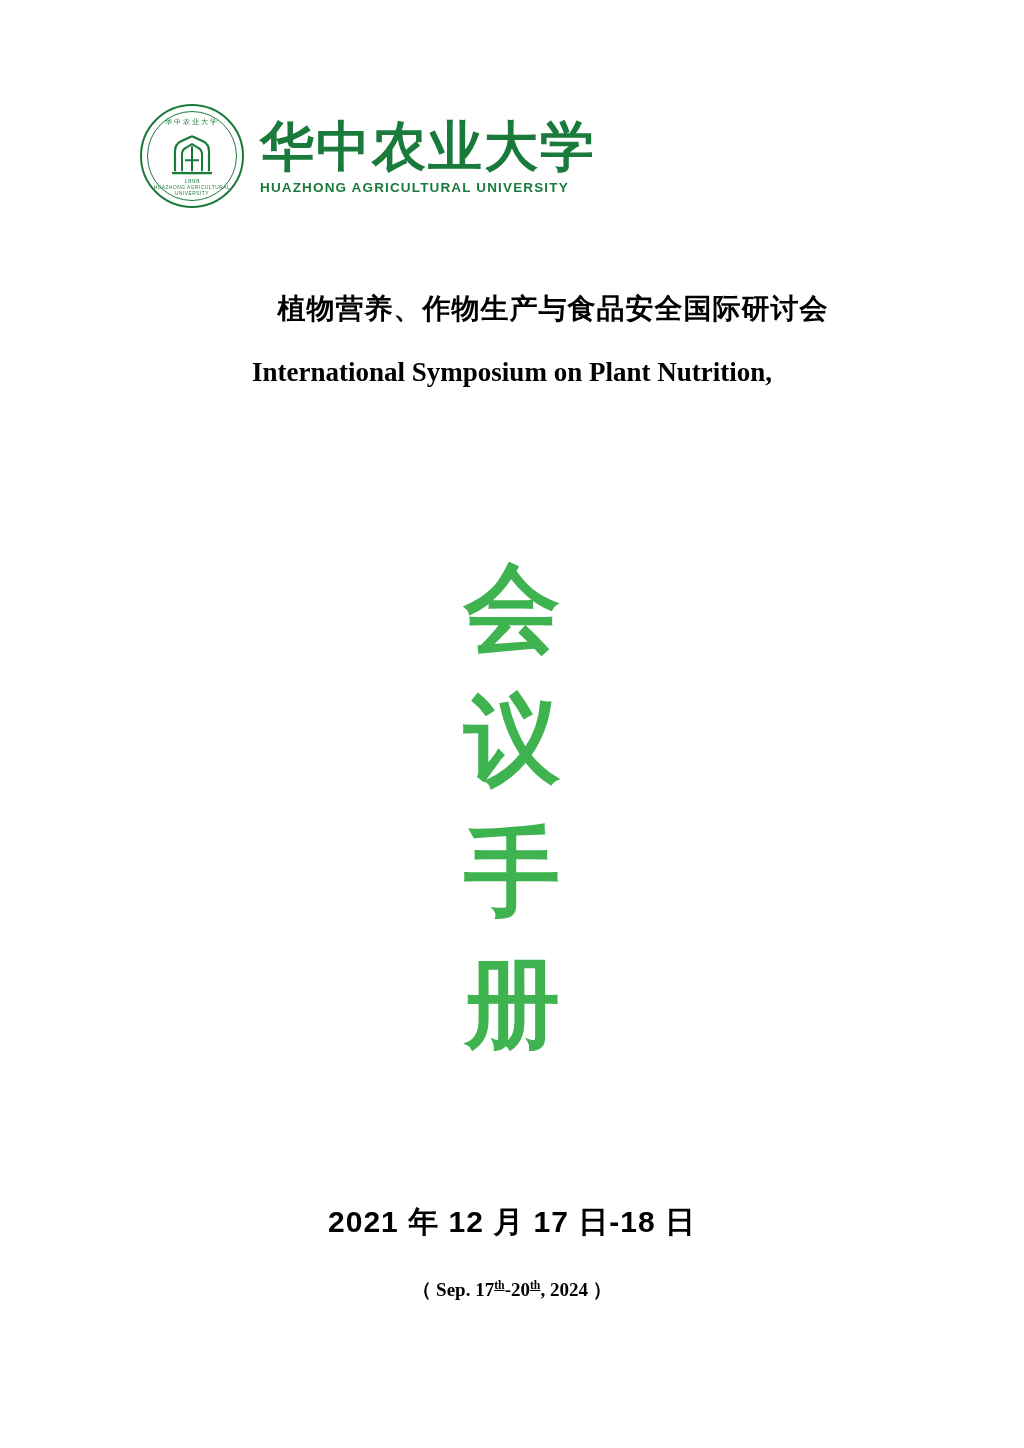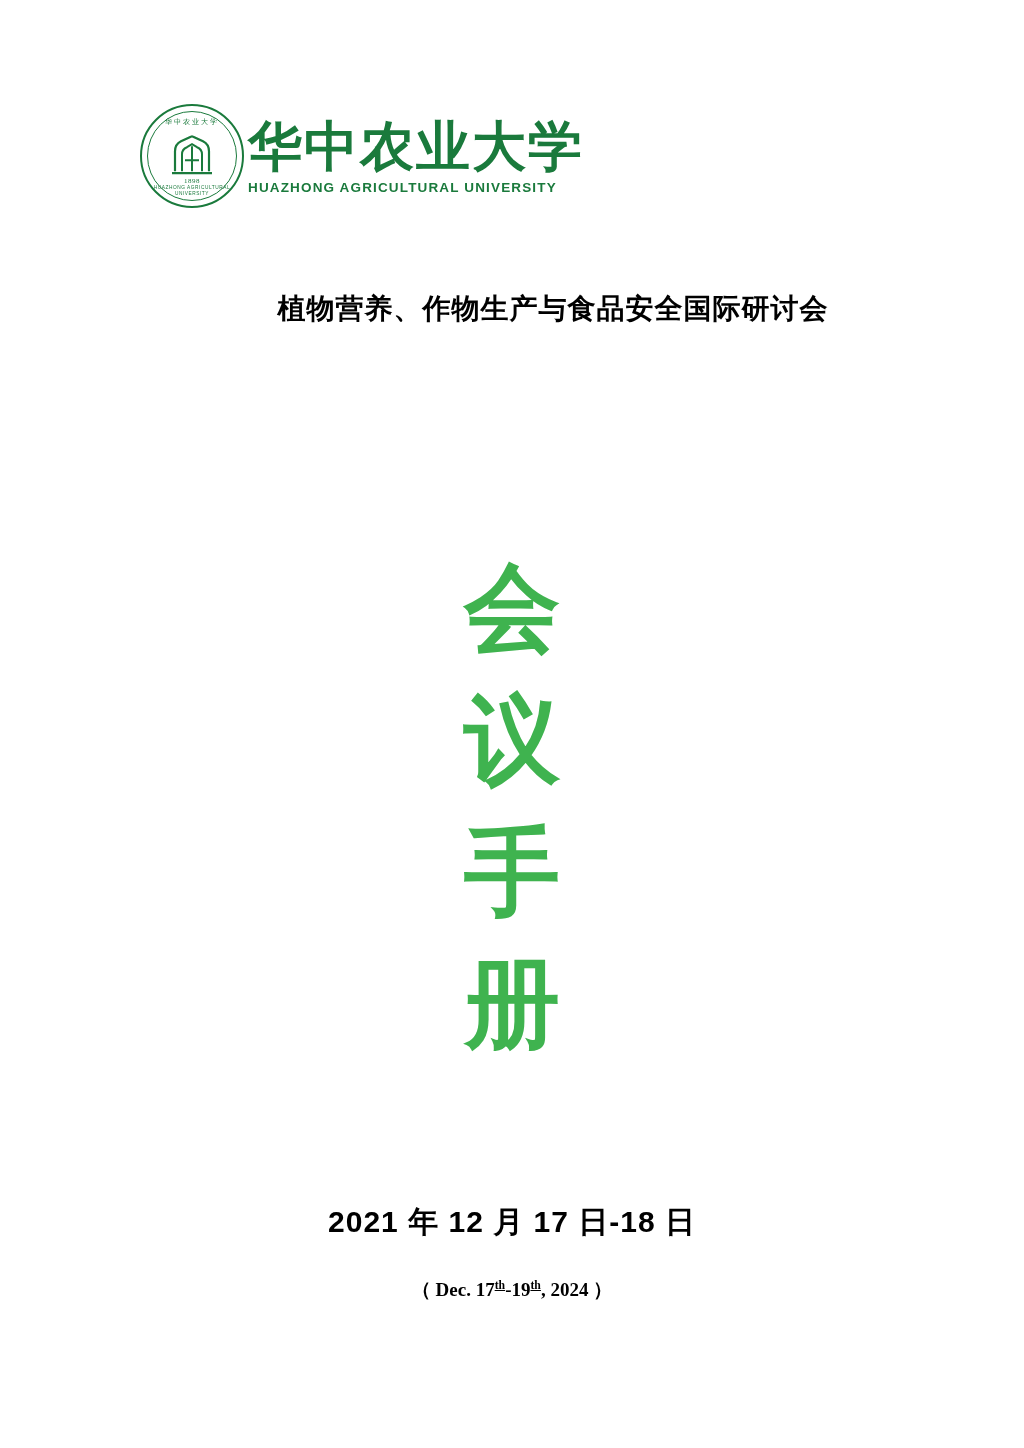--- a/index.html
+++ b/index.html
@@ -16,21 +16,21 @@
     overflow: hidden;
   }
 
   
   .logo-block {
     position: absolute;
     top: 104px;
     left: 140px;
     display: flex;
     align-items: center;
-    gap: 4px;
+    gap: 16px;
   }
   .logo-seal {
     width: 100px;
     height: 100px;
     border: 2px solid #1a7a3c;
     border-radius: 50%;
     position: relative;
     flex: none;
   }
   .logo-seal .inner-ring {
@@ -207,23 +207,24 @@
   </div>
   <div class="logo-text">
     <div class="logo-cn">华中农业大学</div>
     <div class="logo-en">HUAZHONG AGRICULTURAL UNIVERSITY</div>
   </div>
 </div>
 
 <div class="title-cn">植物营养、作物生产与食品安全国际研讨会</div>
 
 <div class="title-en">
+  <span class="line">International Symposium on Plant Nutrition,</span>
 </div>
 
 <div class="handbook">
   <span class="ch">会</span>
   <span class="ch">议</span>
   <span class="ch">手</span>
   <span class="ch">册</span>
 </div>
 
 <div class="date-cn">2021 年 12 月 17 日-18 日</div>
-<div class="date-en"><span>（ Dec. 17</span><sup>th</sup><span>-19</span><sup>th</sup><span>, 2024 ）</span></div>
+<div class="date-en"><span>（ Sep. 17</span><sup>th</sup><span>-20</span><sup>th</sup><span>, 2024 ）</span></div>
 
 </body></html>

